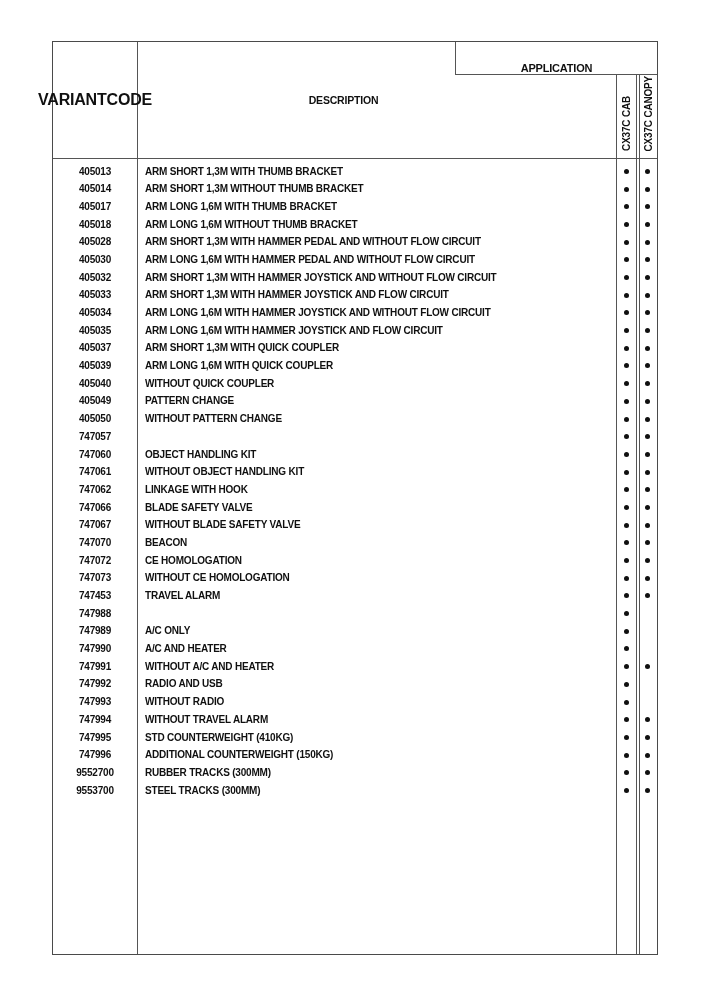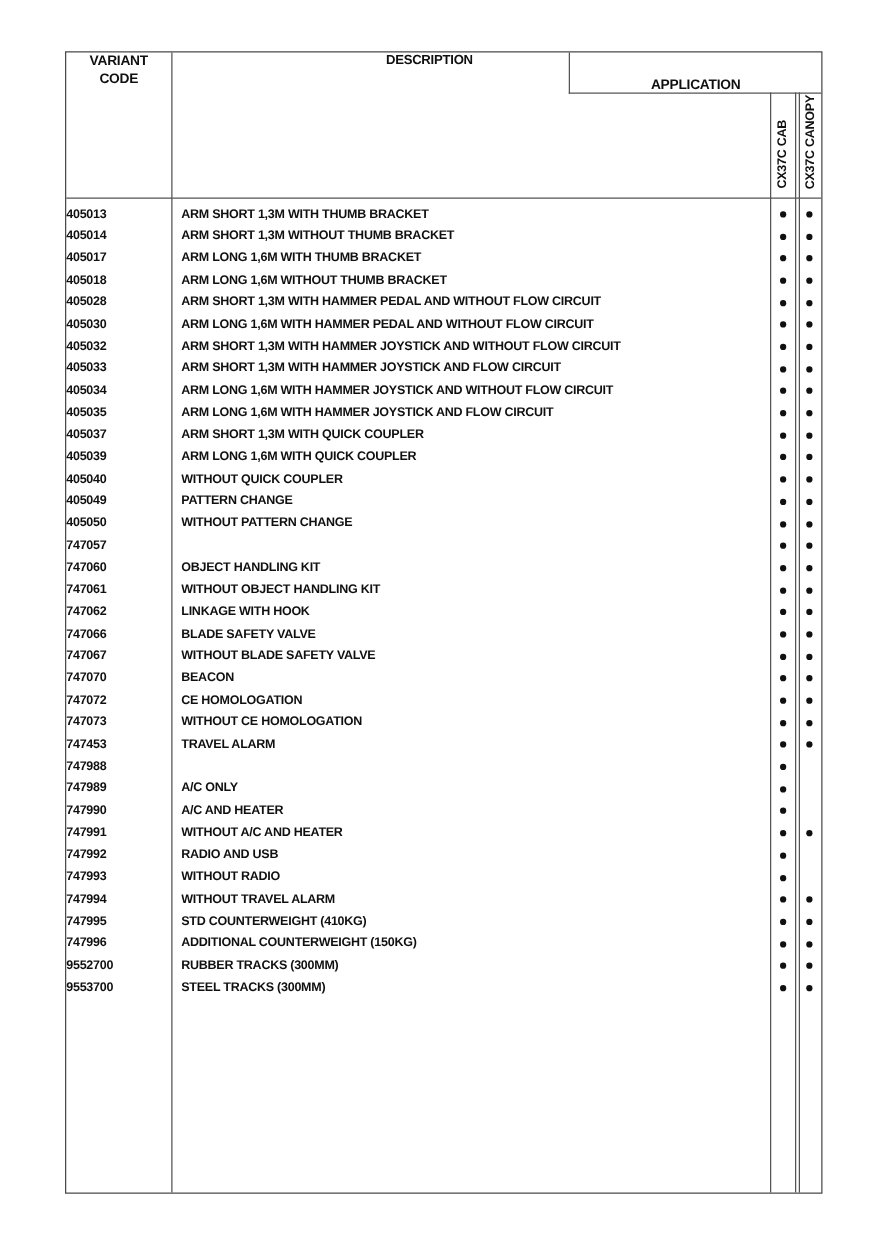--- a/index.html
+++ b/index.html
@@ -54,35 +54,36 @@
     align-items: flex-end;
     justify-content: center;
     font-size: 11px;
     letter-spacing: -0.2px;
   }
   .variant-header {
     position: absolute;
     left: 0; top: 0;
     width: 84px; height: 116px;
     display: flex;
-    flex-direction: column;
+    flex-direction: row;
     align-items: center;
-    justify-content: flex-start;
-    font-size: 11px;
+    justify-content: center;
+    font-size: 16px;
     line-height: 1.3;
     letter-spacing: -0.2px;
     text-align: center;
   }
   .description-header {
     position: absolute;
     left: 84px; top: 0;
     width: 479px; height: 116px;
     box-sizing: border-box;
     padding-right: 66px;
     display: flex;
+    align-items: center;
     justify-content: center;
     font-size: 10.5px;
     letter-spacing: -0.2px;
   }
   .appcol-header {
     position: absolute;
     top: 32px;
     height: 84px;
     box-sizing: border-box;
     display: flex;
@@ -107,20 +108,21 @@
     padding-top: 3.5px;
   }
   .row {
     position: relative;
     height: 17.7px;
   }
   .row .code {
     position: absolute;
     left: 0; top: 0;
     width: 84px;
+    text-align: center;
     font-size: 10px;
     line-height: 17.7px;
     letter-spacing: -0.2px;
   }
   .row .desc {
     position: absolute;
     left: 92px; top: 0; right: 102px;
     font-size: 10px;
     line-height: 17.7px;
     letter-spacing: -0.2px;

